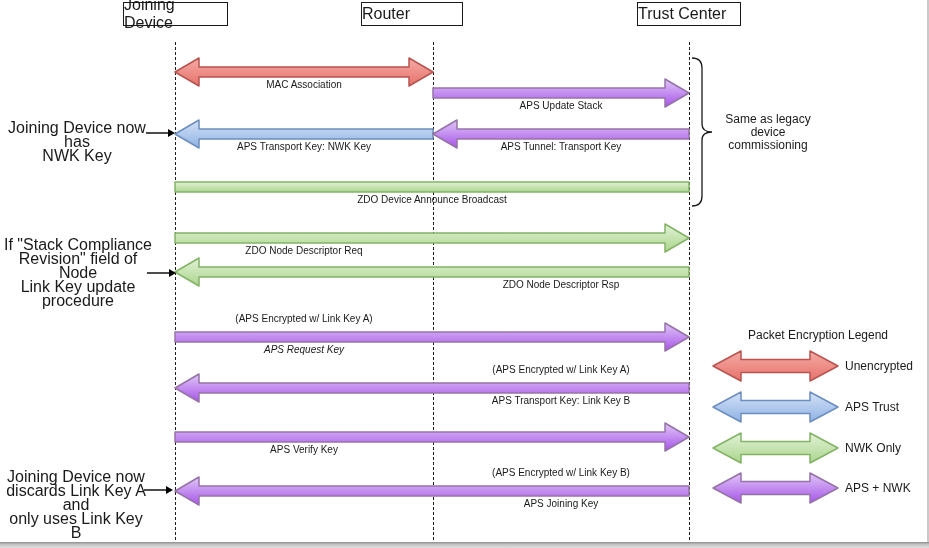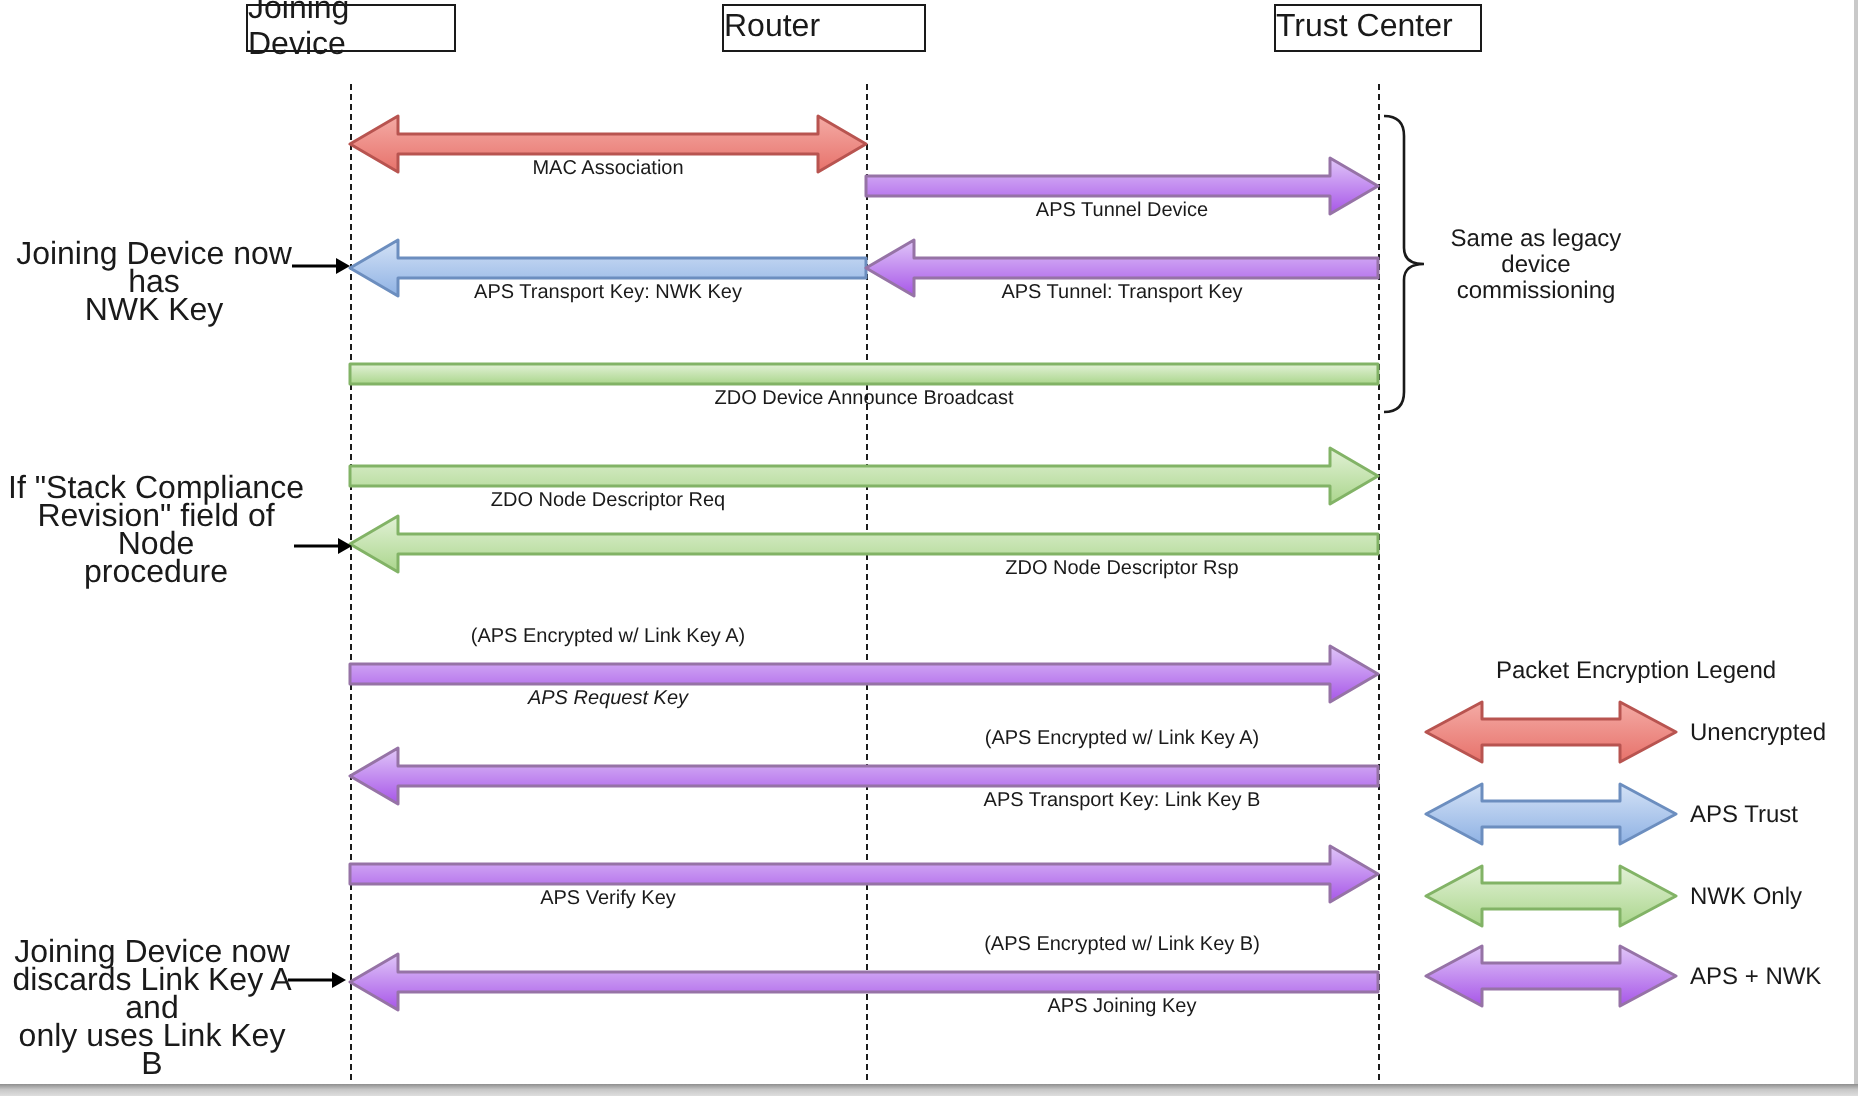--- a/index.html
+++ b/index.html
@@ -61,21 +61,21 @@
       <div class="msg-label" style="left: 189px; top: 78px;">MAC Association</div>
       <svg width="260" height="36" class="msg-svg" style="left: 431px; top: 75px;">
         <defs>
           <linearGradient id="grad1" x1="0" y1="0" x2="0" y2="1">
             <stop offset="0" stop-color="#E0C6F8"></stop>
             <stop offset="1" stop-color="#A756E8"></stop>
           </linearGradient>
         </defs>
         <polygon points="2,13 234,13 234,4 258,18 234,32 234,23 2,23" fill="url(#grad1)" stroke="#9673A6" stroke-width="1.5" stroke-linejoin="round"></polygon>
       </svg>
-      <div class="msg-label" style="left: 446px; top: 99px;">APS Tunnel Device</div>
+      <div class="msg-label" style="left: 446px; top: 99px;">APS Update Stack</div>
       <svg width="262" height="36" class="msg-svg" style="left: 173px; top: 116px;">
         <defs>
           <linearGradient id="grad2" x1="0" y1="0" x2="0" y2="1">
             <stop offset="0" stop-color="#D4E2F6"></stop>
             <stop offset="1" stop-color="#8FB2E4"></stop>
           </linearGradient>
         </defs>
         <polygon points="260,13 26,13 26,4 2,18 26,32 26,23 260,23" fill="url(#grad2)" stroke="#6C8EBF" stroke-width="1.5" stroke-linejoin="round"></polygon>
       </svg>
       <div class="msg-label" style="left: 189px; top: 140px;">APS Transport Key: NWK Key</div>
@@ -170,20 +170,21 @@
         <div><span>Joining Device now has</span></div>
         <div><span>NWK Key</span></div>
       </div>
       <svg class="note-arrow" width="30" height="12" style="left: 146px; top: 127px;">
         <line x1="0" y1="6" x2="23" y2="6" stroke="#000" stroke-width="1.4"></line>
         <polygon points="22,2 29,6 22,10" fill="#000"></polygon>
       </svg>
       <div class="note" style="left: 2px; top: 238px; width: 152px;">
         <div><span>If "Stack Compliance</span></div>
         <div><span>Revision" field of Node</span></div>
+        <div><span>Link Key update</span></div>
         <div><span>procedure</span></div>
       </div>
       <svg class="note-arrow" width="30" height="12" style="left: 147px; top: 267px;">
         <line x1="0" y1="6" x2="23" y2="6" stroke="#000" stroke-width="1.4"></line>
         <polygon points="22,2 29,6 22,10" fill="#000"></polygon>
       </svg>
       <div class="note" style="left: 2px; top: 470px; width: 148px;">
         <div><span>Joining Device now</span></div>
         <div><span>discards Link Key A and</span></div>
         <div><span>only uses Link Key B</span></div>

